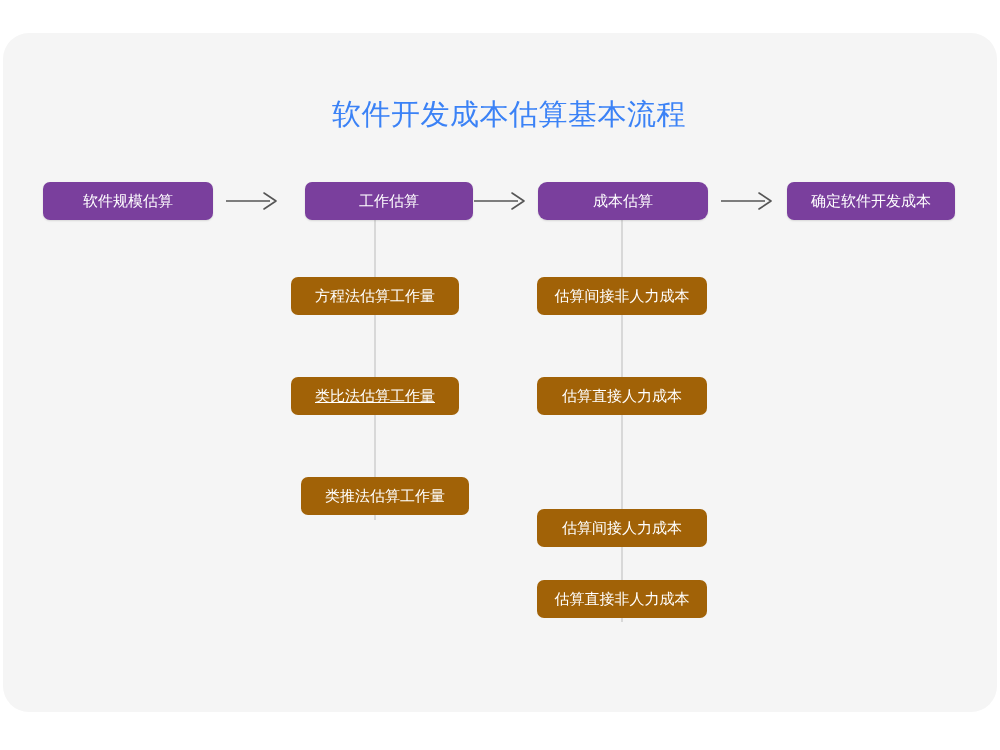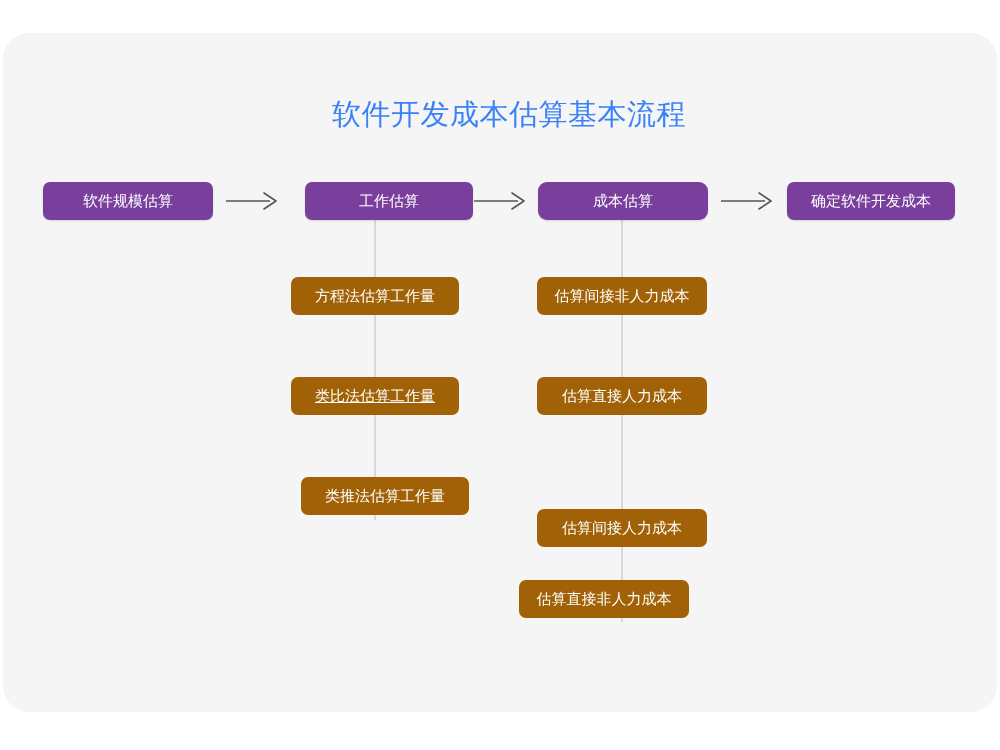--- a/index.html
+++ b/index.html
@@ -159,17 +159,17 @@
   </div>
 
   <div class="sub-box" style="left:537px; top:377px; width:170px;">
     <span>估算直接人力成本</span>
   </div>
 
   <div class="sub-box" style="left:537px; top:477px; width:170px;margin-top:32px;">
     <span>估算间接人力成本</span>
   </div>
 
-  <div class="sub-box" style="left:519px; top:580px; width:170px;">
+  <div class="sub-box" style="left:537px; top:580px; width:170px;">
     <span>估算直接非人力成本</span>
   </div>
 
 </div>
 
 </body></html>

